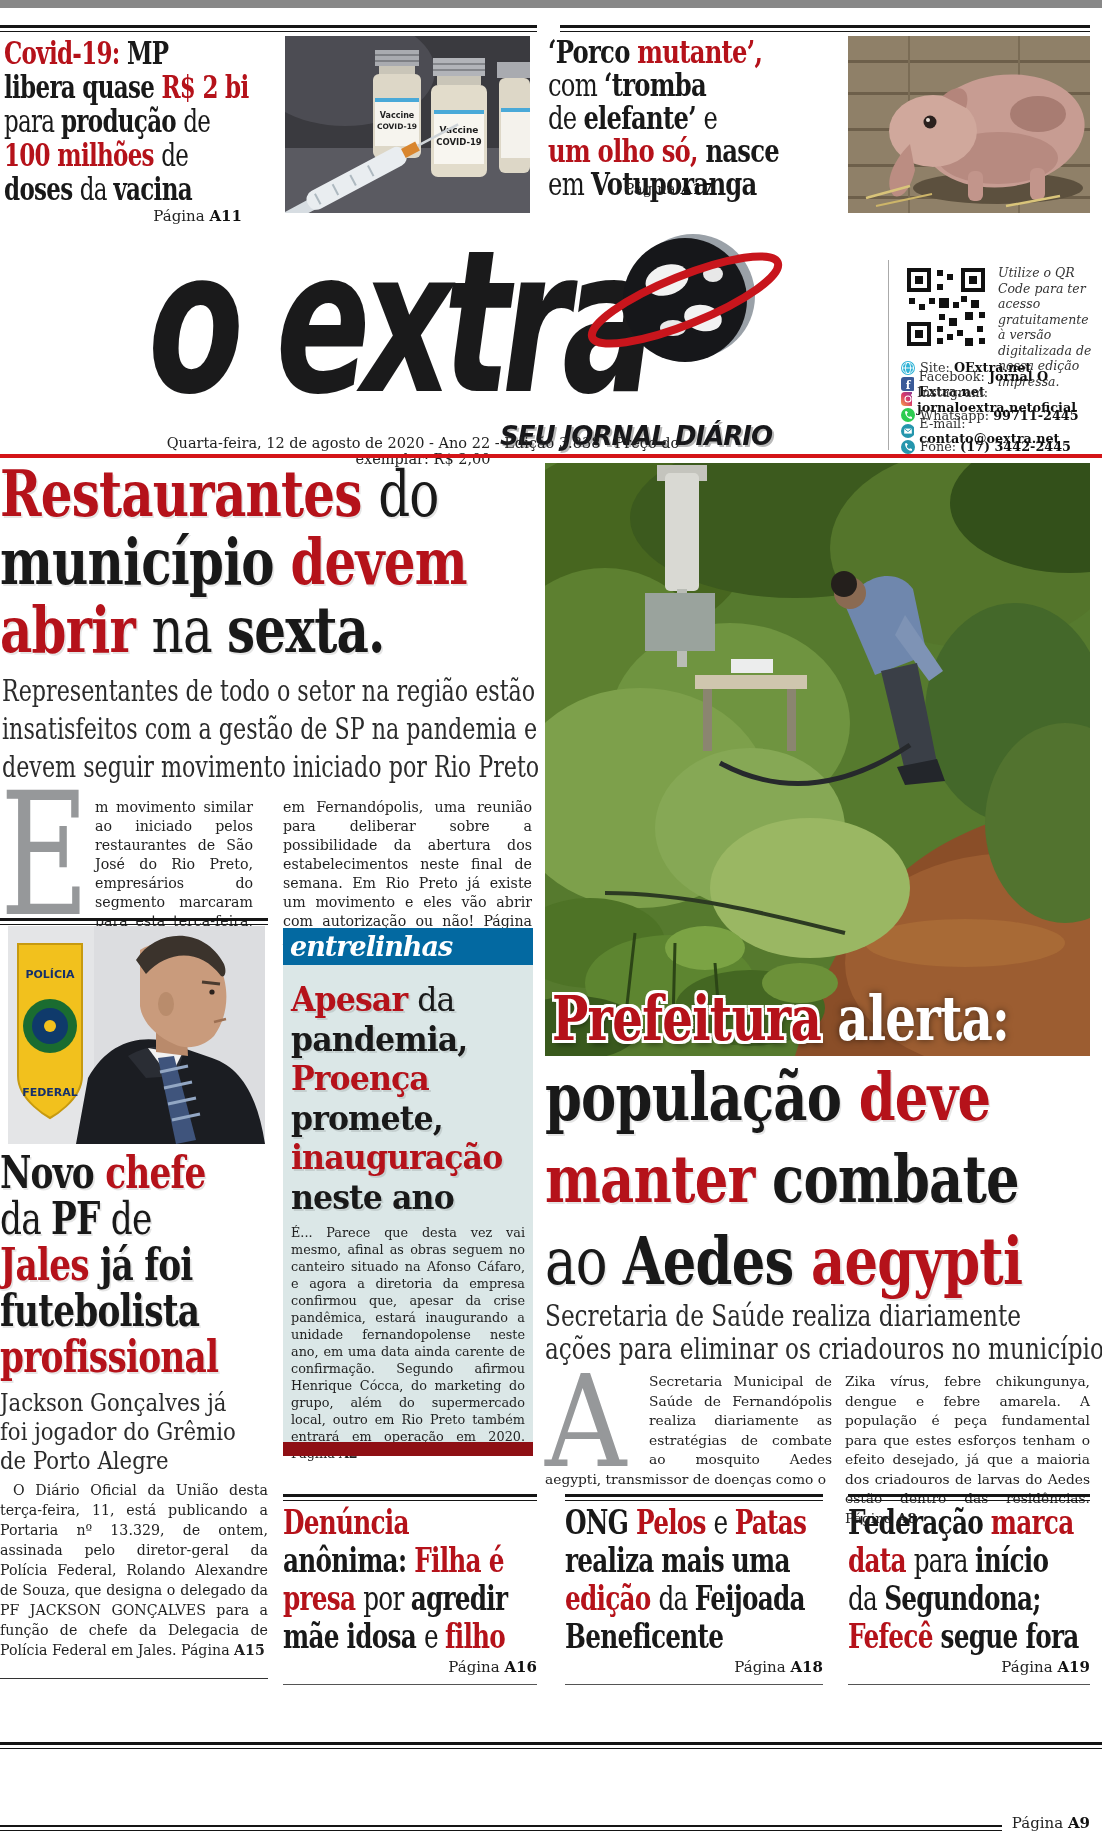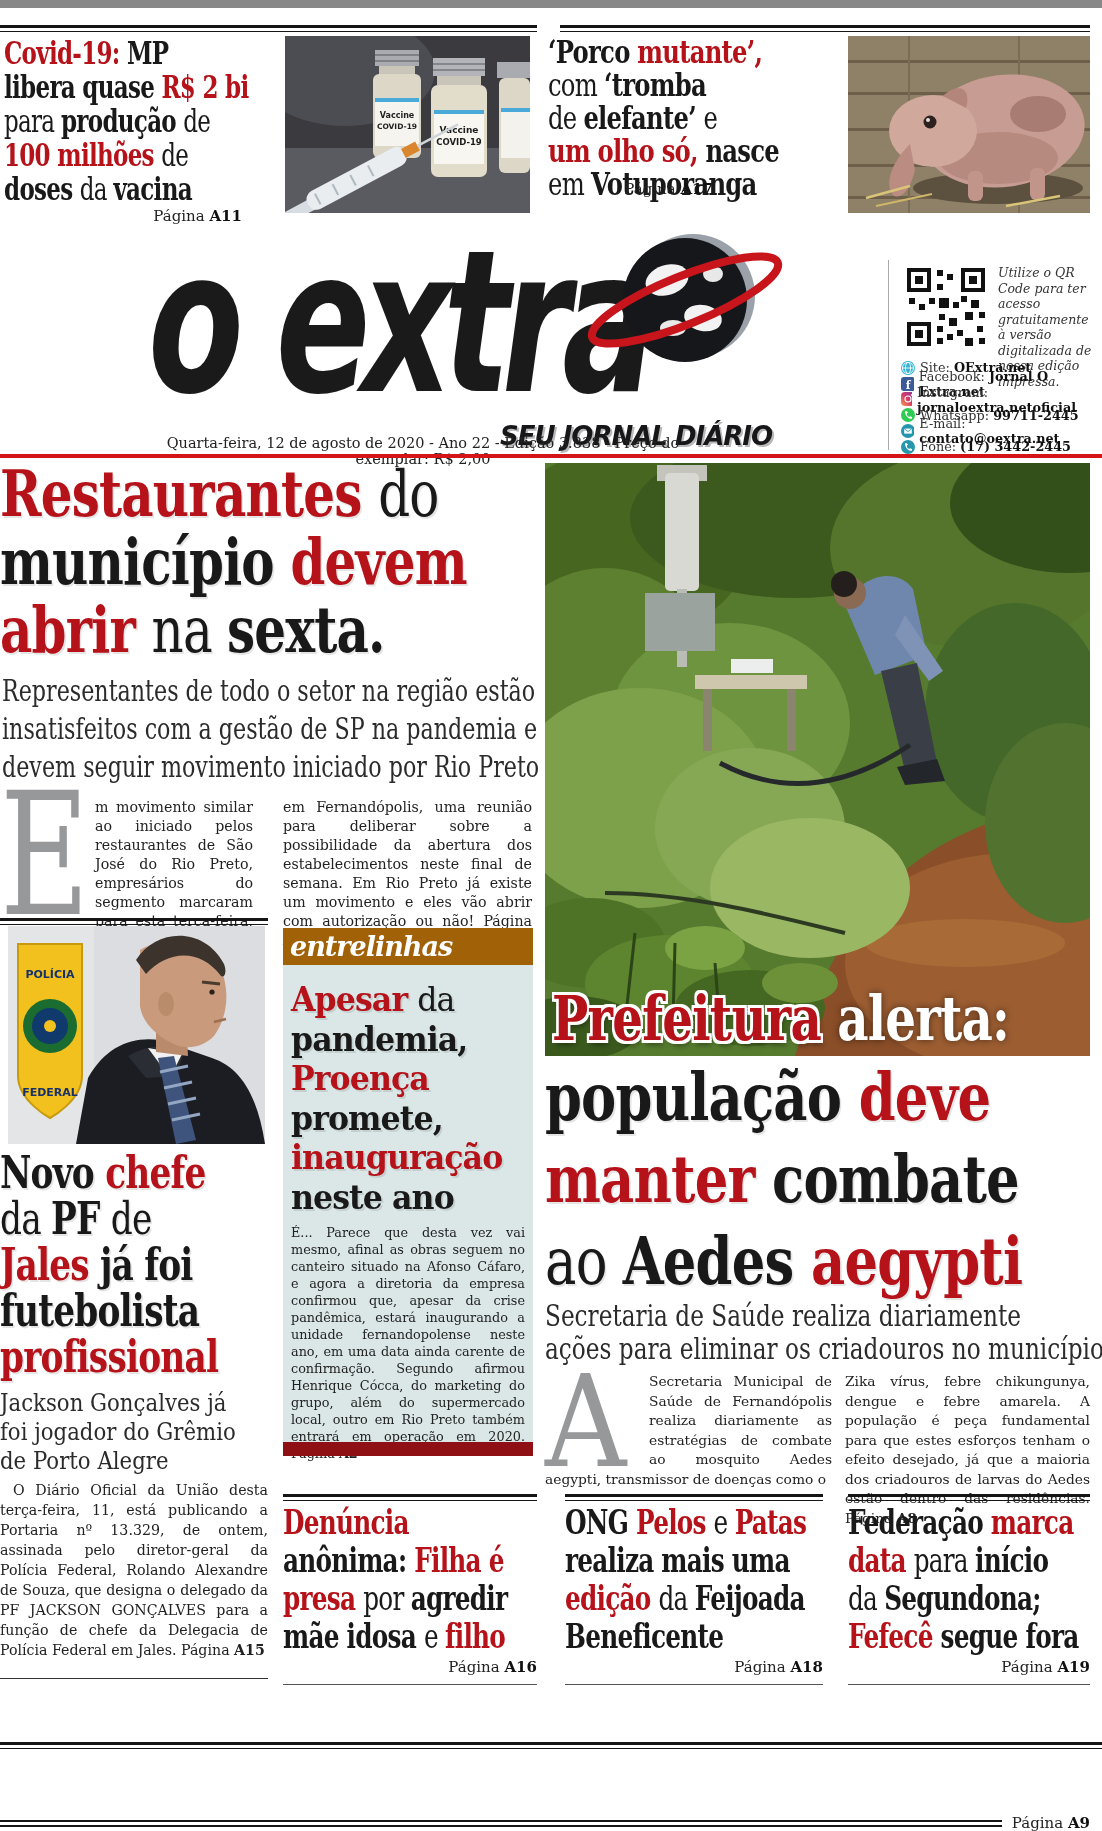--- a/index.html
+++ b/index.html
@@ -29,21 +29,21 @@
   .subhead{font-weight:400;color:#2b2b2b;}
   .subhead div{white-space:nowrap;}
   .pagenum{font-size:15px;color:#222;}
   .pagenum b{color:#111;}
   .dropcap{color:#96989a;font-family:"DejaVu Serif",serif;}
   .teaser-line{white-space:nowrap;font-weight:bold;letter-spacing:-1px;}
   .contact-row{display:flex;align-items:center;gap:5px;height:15.8px;font-size:12.8px;
                font-family:"DejaVu Serif",serif;color:#333;}
   .contact-row b{color:#111;}
   .qr-note{font-size:12.5px;line-height:15.5px;font-style:italic;color:#333;}
-  .tab-entre{background:#a16207;color:#fff;font-weight:bold;font-style:italic;
+  .tab-entre{background:#0369a1;color:#fff;font-weight:bold;font-style:italic;
              font-size:27px;letter-spacing:-1px;line-height:37px;padding-left:7px;
              font-family:"DejaVu Serif",serif;}
   .banner-inner{height:100%;display:flex;align-items:center;justify-content:center;}
   .banner-text{white-space:nowrap;font-size:48px;letter-spacing:-1px;transform:scaleX(0.9);
                font-weight:bold;text-shadow:2px 3px 3px rgba(0,0,0,0.25);}
   .flexline{display:flex;align-items:center;}
   .flexline .fill{flex:1;height:7px;border-top:2px solid #151515;border-bottom:2px solid #151515;box-sizing:border-box;}
   .flexline .pagenum{margin-left:10px;white-space:nowrap;}
   svg{display:block;}
 </style>
@@ -458,21 +458,21 @@
     <div class="teaser-line"><span class="sg-l">da </span><span class="sg-k">Segundona;</span></div>
     <div class="teaser-line"><span class="sg-r">Fefecê </span><span class="sg-k">segue fora</span></div>
   </div>
   <div class="abs pagenum" style="left:848px;top:1650px;width:242px;text-align:right;">
     <span>Página</span>
     <b>A19</b>
   </div>
   <div class="abs srule" style="left:848px;top:1676px;width:242px;border-color:#555;"></div>
 
   <div class="abs drule" style="left:0;top:1734px;width:1102px;"></div>
-  <div class="abs flexline" style="left:0;top:1806px;width:1090px;">
+  <div class="abs flexline" style="left:0;top:1806px;width:1090px;align-items:flex-end;">
     <div class="fill"></div>
     <div class="pagenum">
       <span>Página</span>
       <b>A9</b>
     </div>
   </div>
   <div class="abs" style="left:0;top:1824px;width:1102px;height:7px;background:#cfe2e4;"></div>
 
 </div>
 

